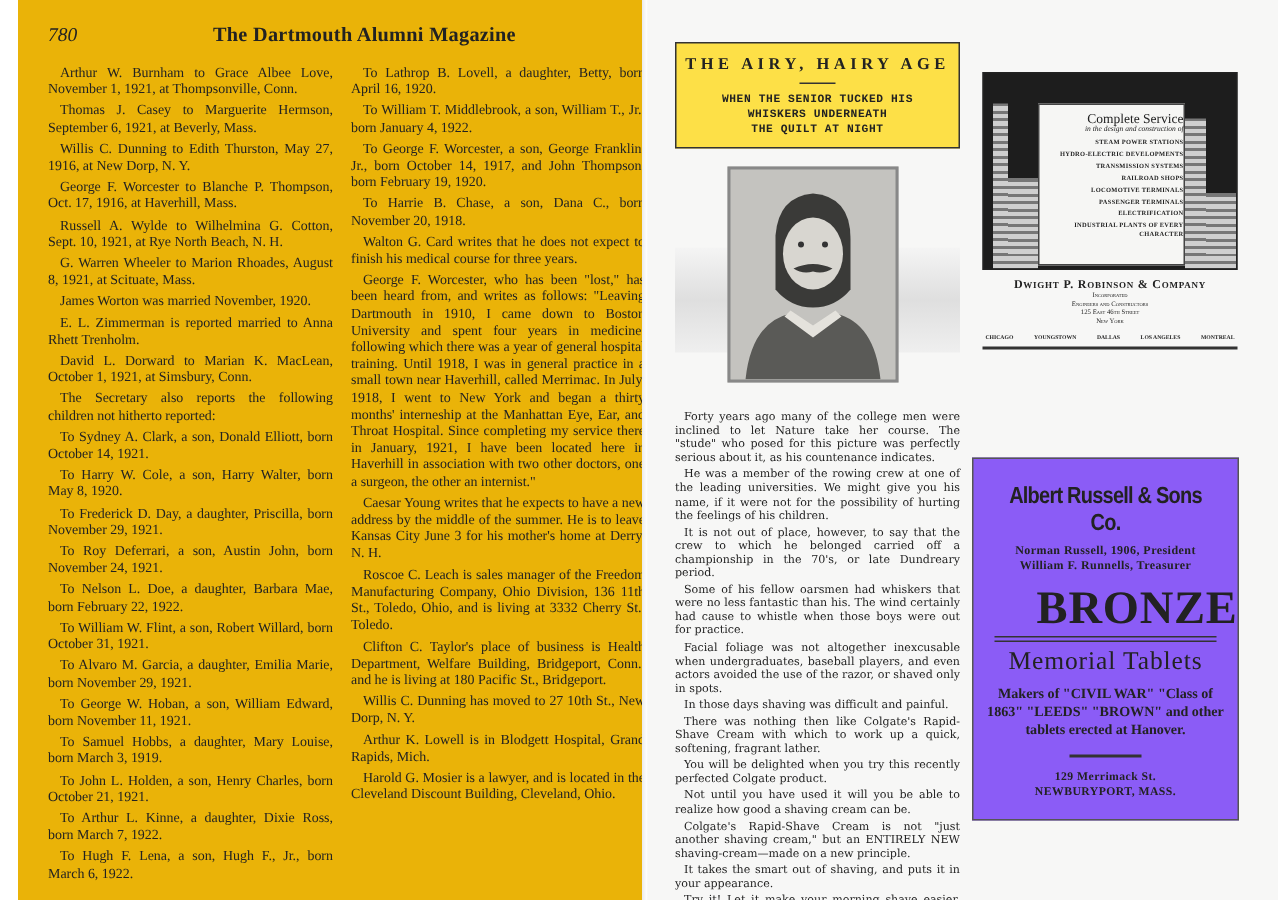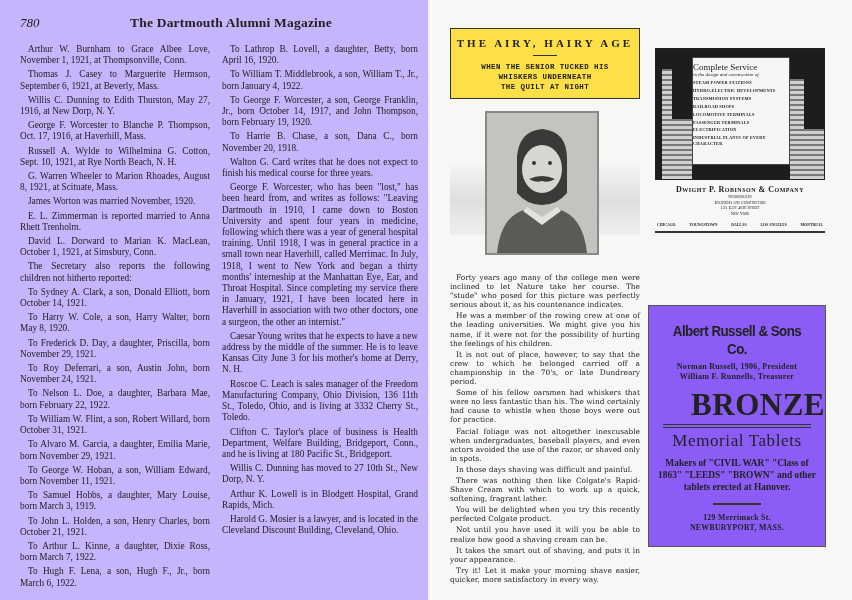--- a/index.html
+++ b/index.html
@@ -1,18 +1,18 @@
 <!DOCTYPE html>
 <html><head>
 <meta charset="utf-8">
 <style>
   html,body{margin:0;padding:0;}
   body{width:852px;height:600px;background:#ffffff;position:relative;overflow:hidden;font-family:"DejaVu Serif",serif;color:#222;}
   .page{position:absolute;top:0;height:600px;background:#fafafa;}
-  #left-page{left:0;width:432px;background:#c4b5fd;}
+  #left-page{left:12px;width:432px;background:#eab308;}
   #right-page{left:432px;width:420px;background:#f7f7f6;}
   .gutter{position:absolute;left:428px;top:0;width:6px;height:600px;background:linear-gradient(90deg,#ebebeb,#fdfdfd,#e8e8e8);}
   .header{position:absolute;top:15px;left:20px;width:398px;height:16px;font-family:"Liberation Serif",serif;}
   .page-num{position:absolute;left:0;top:0;font-size:13px;font-style:italic;}
   .mag-title{position:absolute;left:110px;top:0;font-size:13.5px;font-weight:bold;letter-spacing:0.2px;}
   .col{position:absolute;top:44px;font-family:"Liberation Serif",serif;font-size:9.3px;line-height:11.2px;text-align:justify;}
   #col-1{left:20px;width:190px;}
   #col-2{left:222px;width:196px;}
   .para{margin:0 0 3px 0;text-indent:8px;}
   
@@ -24,21 +24,21 @@
   .portrait-wrap{position:relative;height:170px;margin-top:6px;}
   .landscape{position:absolute;left:0;right:0;top:60px;height:70px;background:linear-gradient(180deg,#f4f4f4 0%,#dcdcdc 50%,#eeeeee 100%);opacity:.9;}
   .portrait{position:absolute;left:35px;top:6px;width:110px;height:140px;border:2px solid #888;background:#bdbdb9;overflow:hidden;}
   .portrait svg{display:block;}
   .colgate-body{font-family:"DejaVu Serif",serif;font-size:7.4px;line-height:9.1px;text-align:justify;margin-top:-2px;}
   .colgate-body p{margin:0 0 2px 0;text-indent:6px;}
   
   .robinson{position:absolute;left:655px;top:48px;width:170px;}
   .rob-illus{position:relative;height:130px;background:#1d1d1d;border:1px solid #222;overflow:hidden;}
   .rob-building{position:absolute;bottom:0;background:repeating-linear-gradient(0deg,#cfcfcf 0 3px,#777 3px 5px);}
-  .rob-card{position:absolute;left:36px;top:8px;width:96px;height:106px;background:#f6f6f4;border:1px solid #444;text-align:left;font-family:"Liberation Serif",serif;}
+  .rob-card{position:absolute;left:36px;top:20px;width:96px;height:106px;background:#f6f6f4;border:1px solid #444;text-align:right;font-family:"Liberation Serif",serif;}
   .rob-card .cs{font-size:9px;margin-top:4px;}
   .rob-card .cs-sub{font-size:5px;font-style:italic;margin-bottom:3px;}
   .rob-card .svc{font-size:4.3px;font-weight:bold;letter-spacing:.2px;line-height:5.4px;margin:2.5px 0;}
   .rob-name{text-align:center;font-family:"Liberation Serif",serif;font-size:8px;letter-spacing:.5px;margin-top:5px;font-variant:small-caps;font-weight:bold;}
   .rob-sub{text-align:center;font-family:"Liberation Serif",serif;font-size:4.5px;line-height:5.5px;font-variant:small-caps;}
   .rob-cities{display:flex;justify-content:space-between;font-family:"Liberation Serif",serif;font-size:3.8px;font-weight:bold;margin-top:7px;padding:0 2px;}
   .rob-rule{height:2px;background:#333;margin-top:4px;}
   
   .russell{position:absolute;left:648px;top:305px;width:176px;height:240px;border:1.5px solid #555;background:#8b5cf6;text-align:center;font-family:"Liberation Serif",serif;}
   .rus-name{font-family:"Liberation Sans",sans-serif;font-size:15.5px;font-weight:bold;margin-top:16px;letter-spacing:-0.6px;transform:scaleX(.86);}
@@ -131,20 +131,21 @@
   <div class="colgate-body">
       <p class="para">Forty years ago many of the college men were inclined to let Nature take her course. The "stude" who posed for this picture was perfectly serious about it, as his countenance indicates.</p>
       <p class="para">He was a member of the rowing crew at one of the leading universities. We might give you his name, if it were not for the possibility of hurting the feelings of his children.</p>
       <p class="para">It is not out of place, however, to say that the crew to which he belonged carried off a championship in the 70's, or late Dundreary period.</p>
       <p class="para">Some of his fellow oarsmen had whiskers that were no less fantastic than his. The wind certainly had cause to whistle when those boys were out for practice.</p>
       <p class="para">Facial foliage was not altogether inexcusable when undergraduates, baseball players, and even actors avoided the use of the razor, or shaved only in spots.</p>
       <p class="para">In those days shaving was difficult and painful.</p>
       <p class="para">There was nothing then like Colgate's Rapid-Shave Cream with which to work up a quick, softening, fragrant lather.</p>
       <p class="para">You will be delighted when you try this recently perfected Colgate product.</p>
       <p class="para">Not until you have used it will you be able to realize how good a shaving cream can be.</p>
+      <p class="para">Colgate's Rapid-Shave Cream is not "just another shaving cream," but an ENTIRELY NEW shaving-cream—made on a new principle.</p>
       <p class="para">It takes the smart out of shaving, and puts it in your appearance.</p>
       <p class="para">Try it! Let it make your morning shave easier, quicker, more satisfactory in every way.</p>
     </div>
 
 </div>
 
 <div class="robinson">
   <div class="rob-illus">
     <div class="rob-building" style="left:6px;width:10px;height:110px;"></div>
     <div class="rob-building" style="left:16px;width:20px;height:60px;"></div>

